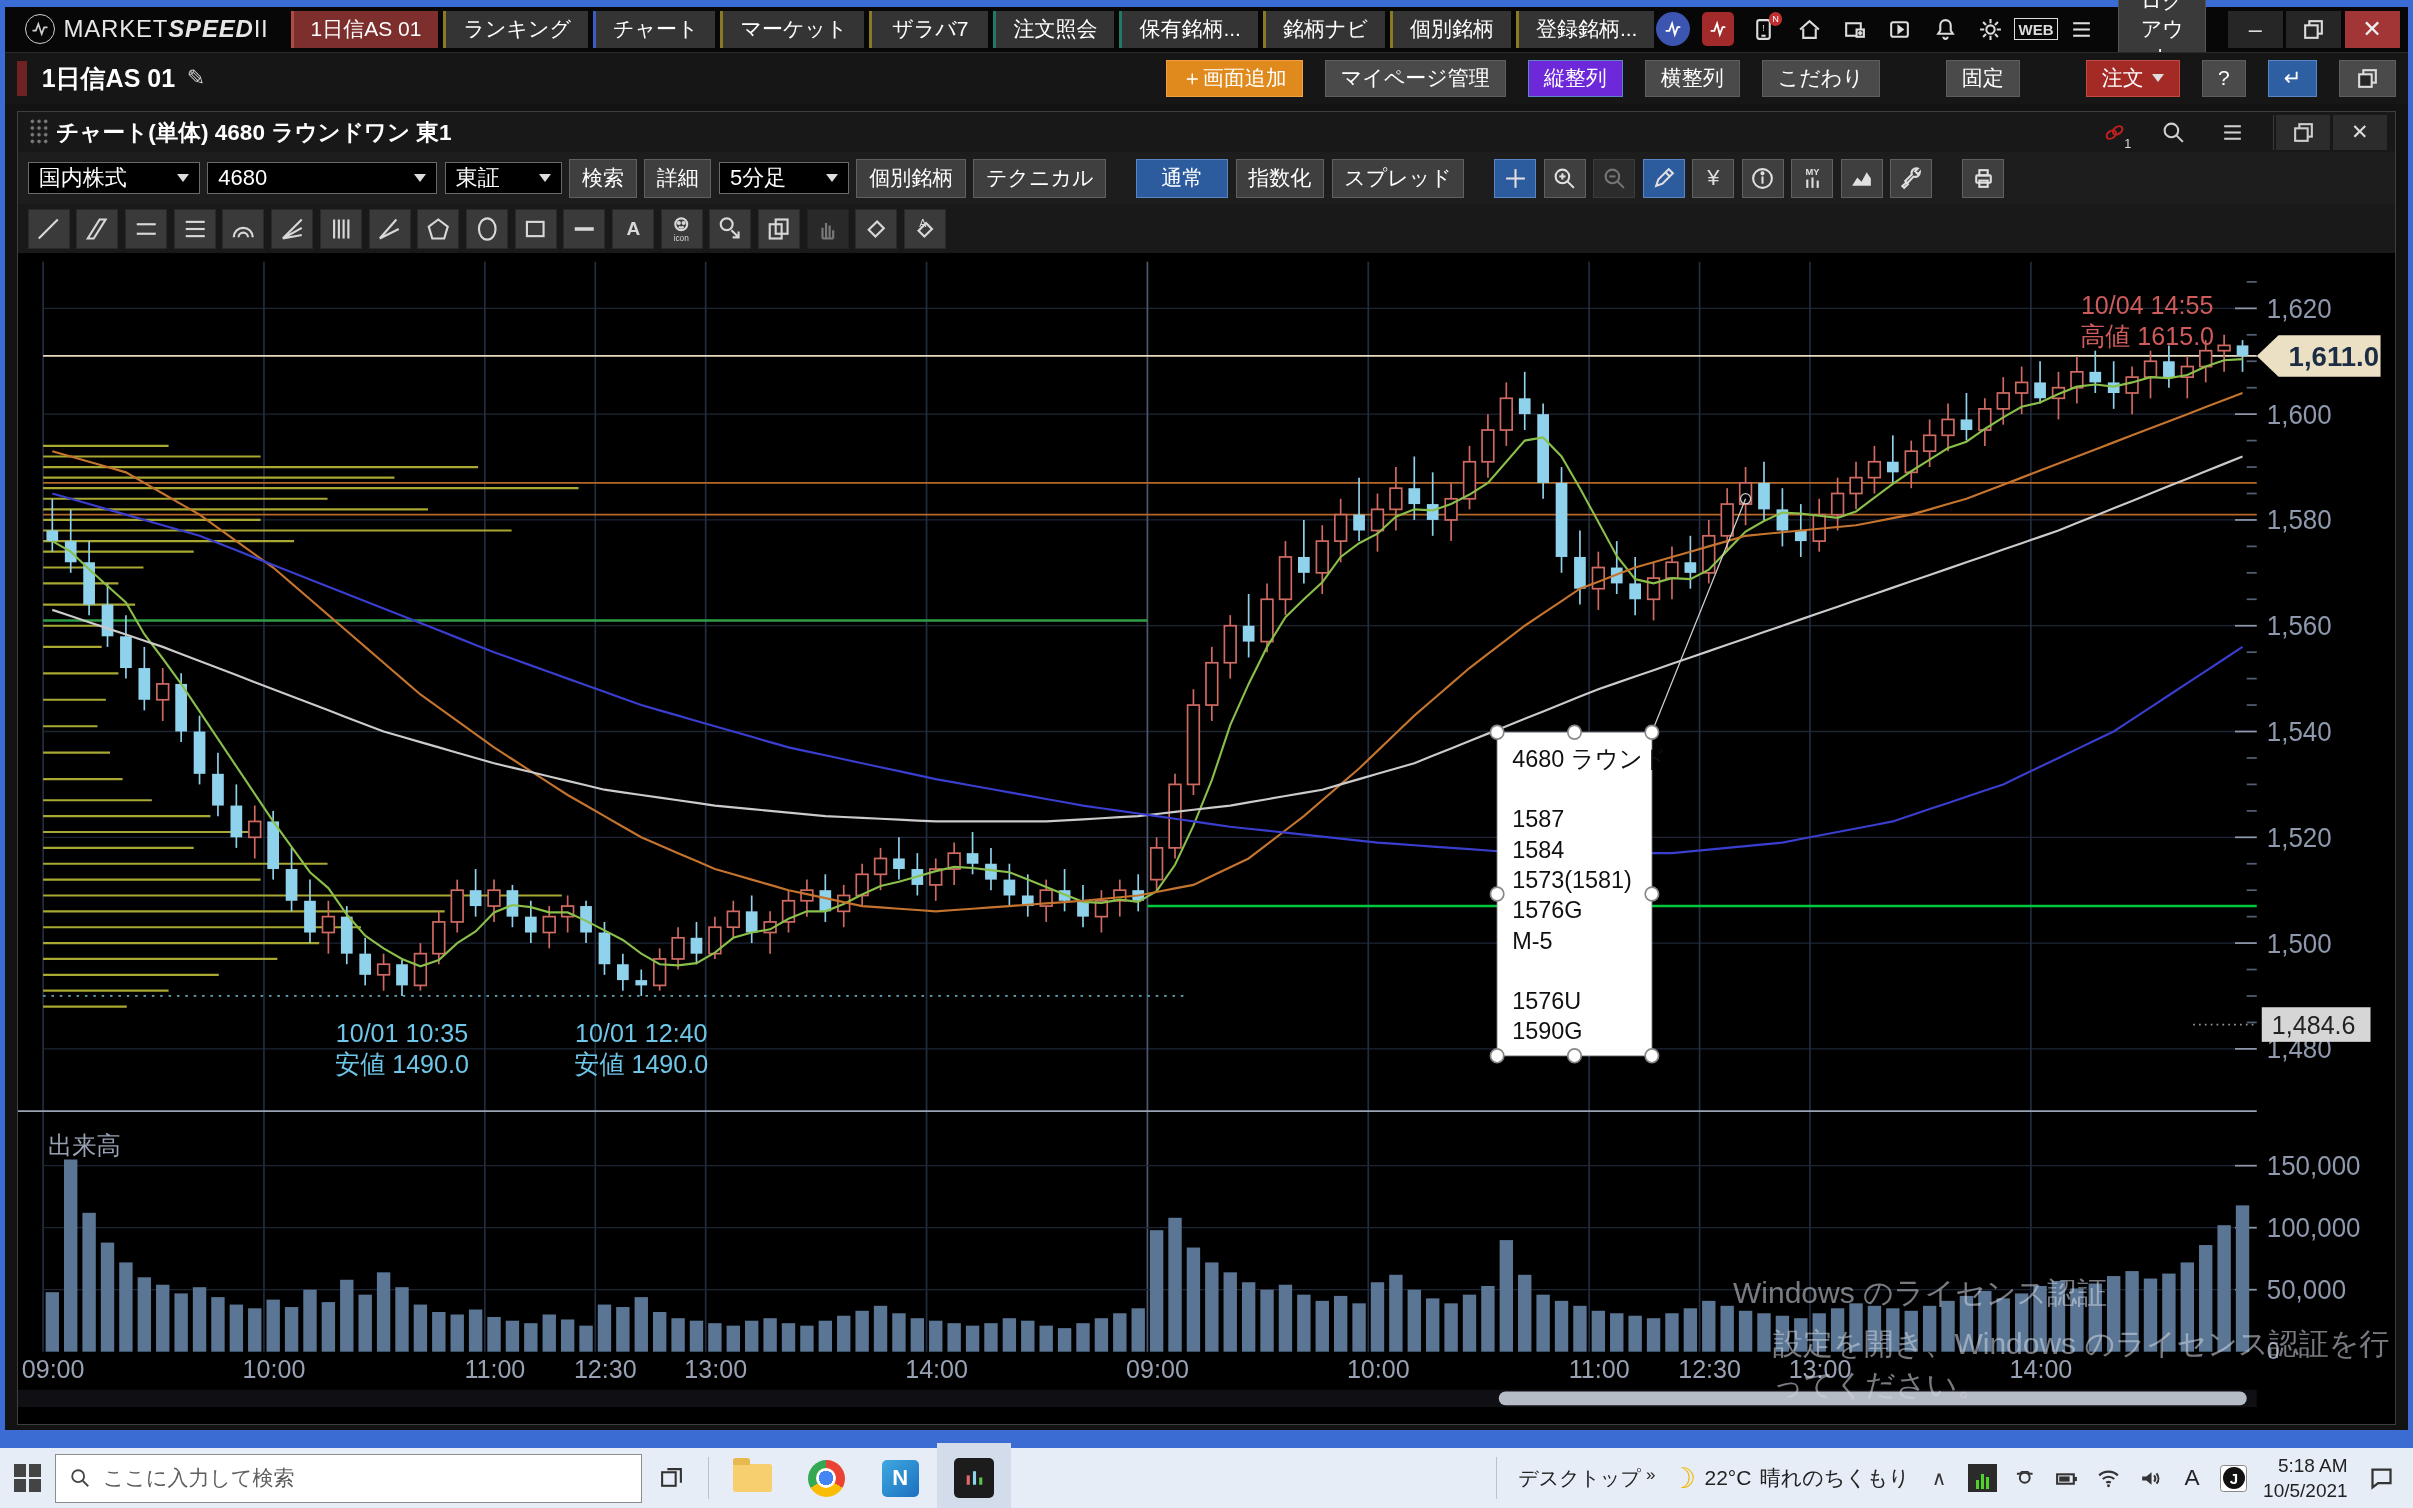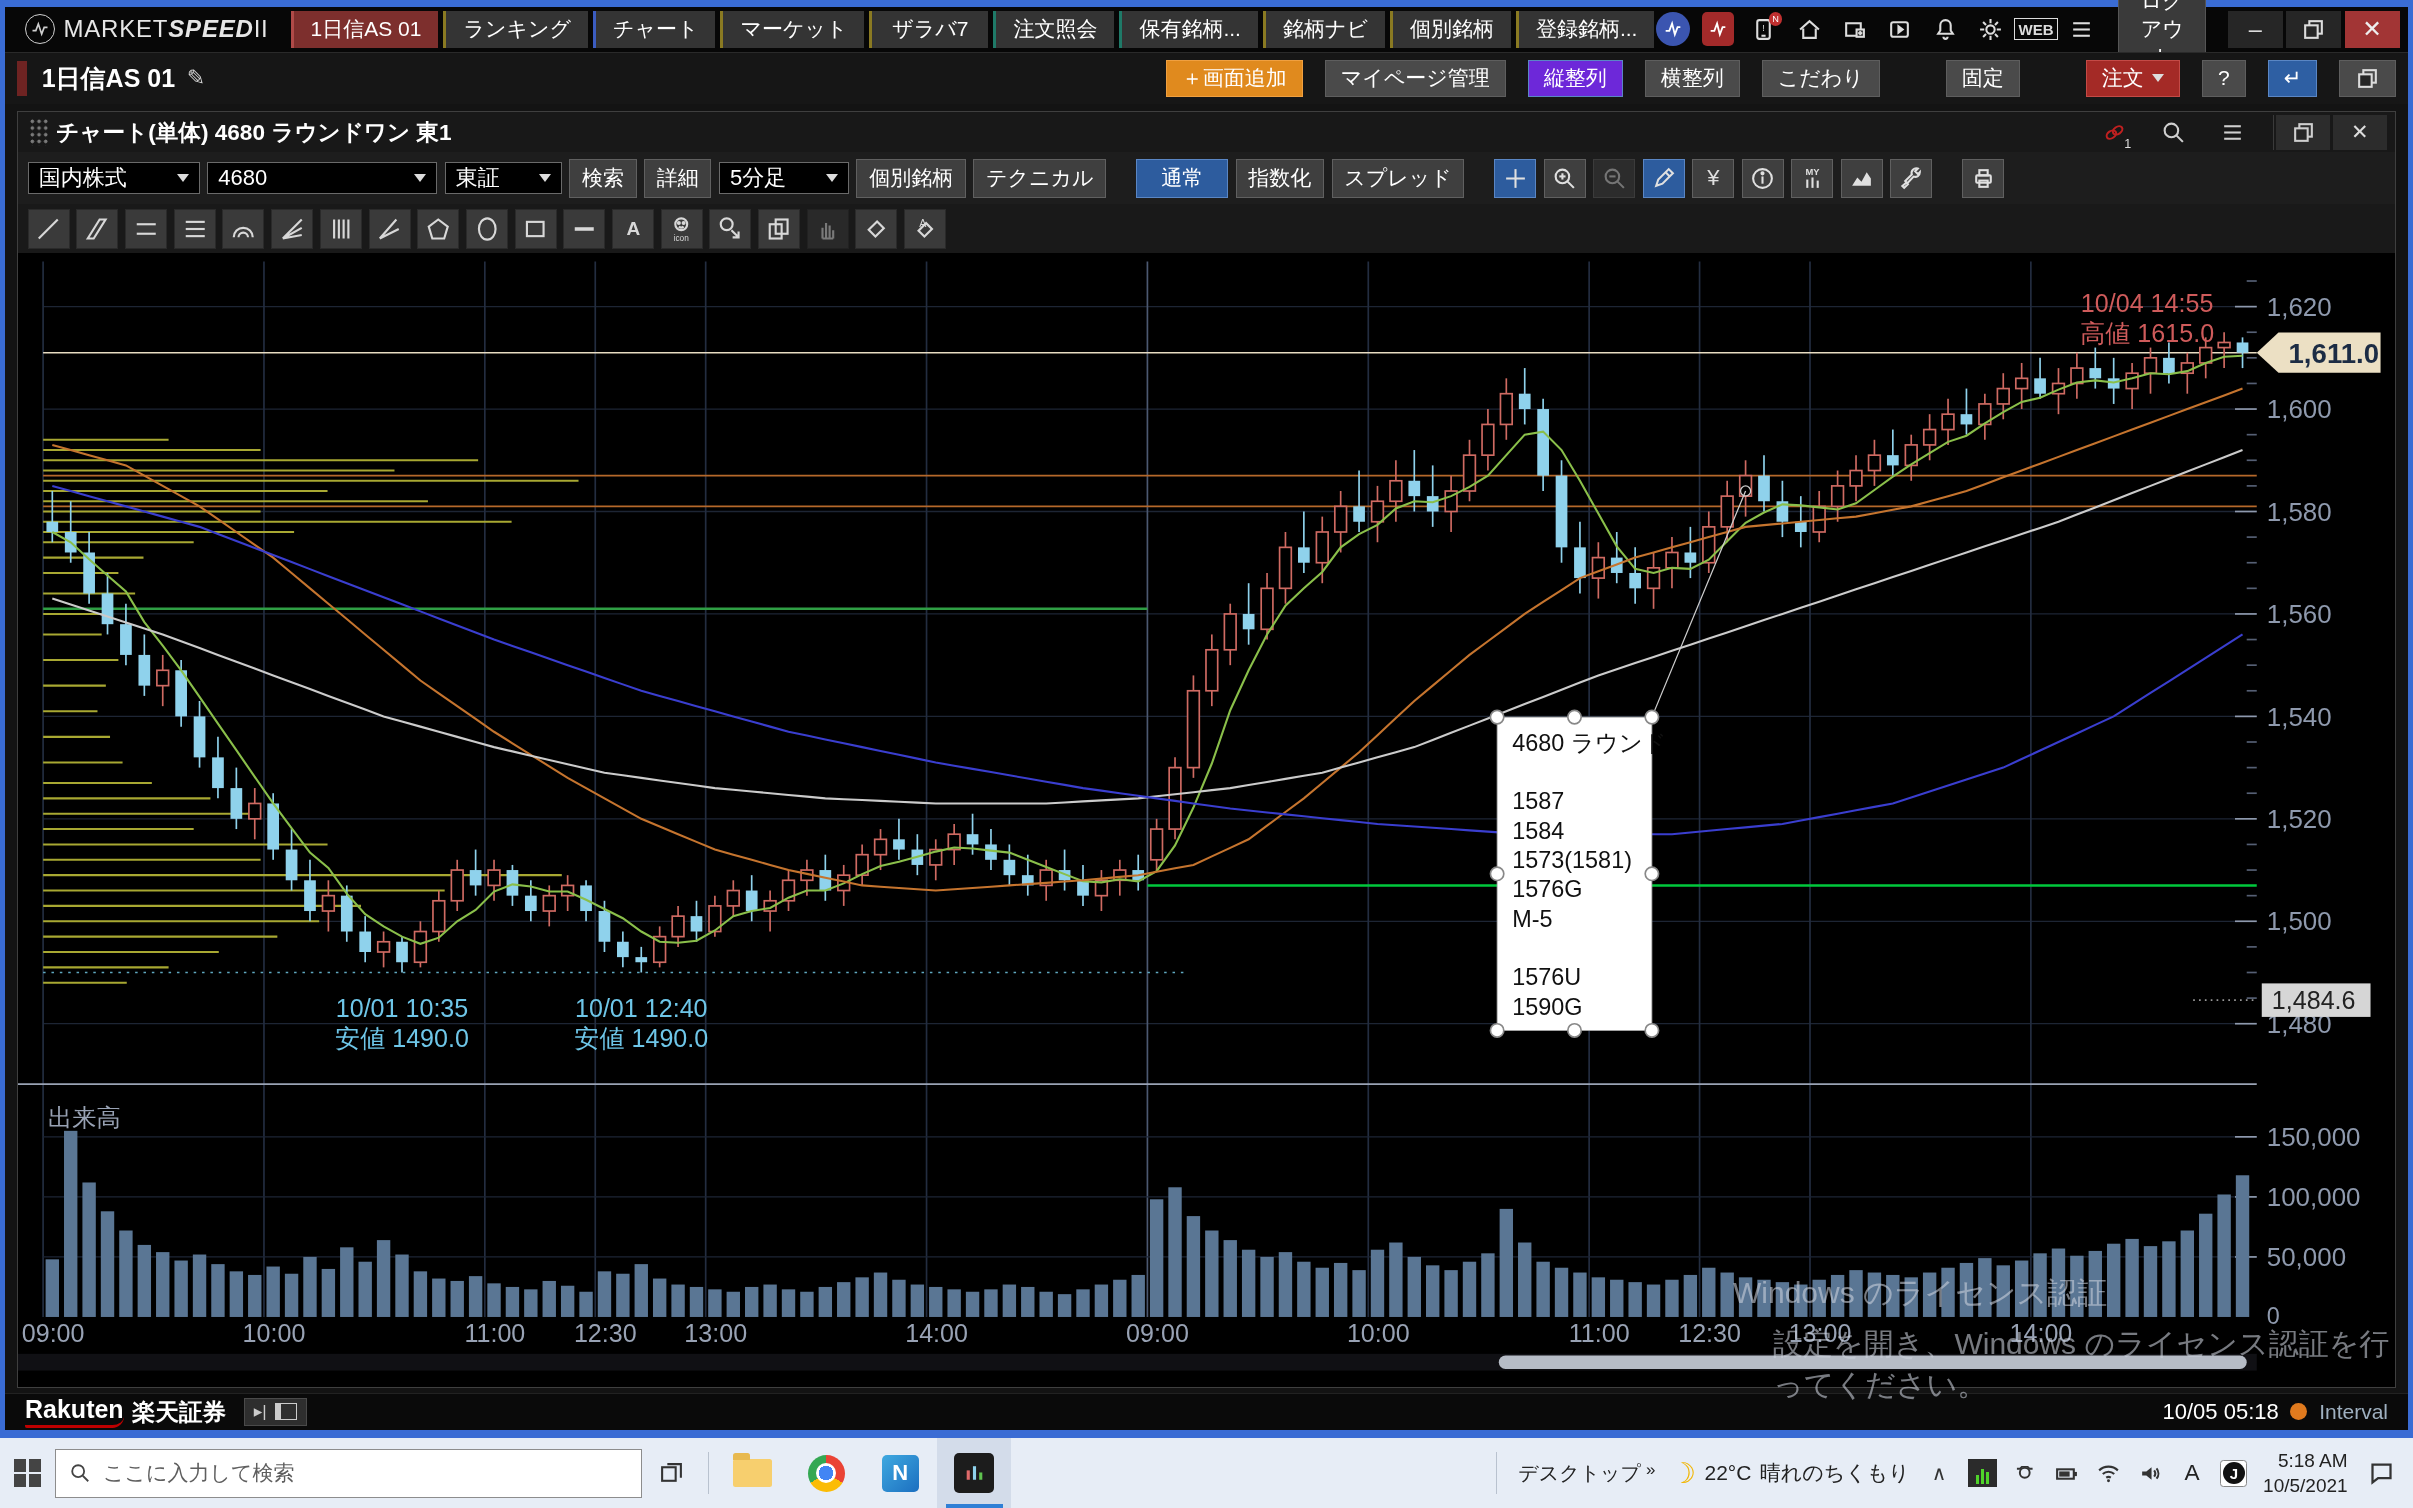--- a/index.html
+++ b/index.html
@@ -69,21 +69,21 @@
   .statusbar { height:37px; background:#0a0a0a; display:flex; align-items:center; padding:0 20px; flex:0 0 auto; border-top:0.8px solid #222; }
   .rk-brand { font-size:25px; font-weight:bold; color:#fff; border-bottom:3.4px solid #bf0000; border-radius:0 0 11.7px 1.7px; padding-bottom:0.8px; }
   .rk-brand2 { font-size:23.5px; font-weight:bold; color:#fff; margin-left:8.4px; }
   .sb-tools { margin-left:18.4px; background:#2e2e2e; border:0.8px solid #4a4a4a; display:flex; align-items:center; gap:8.4px; padding:2.5px 8.4px; color:#ccc; font-size:17px; }
   .sb-right { margin-left:auto; display:flex; align-items:center; gap:11.7px; }
   .sb-clock { font-size:22px; color:#fff; }
   .sb-dot { width:17px; height:17px; border-radius:50%; background:#e07a1e; }
   .sb-interval { font-size:21px; color:#9fb0c0; }
 
   
-  .taskbar { position:absolute; left:0; bottom:0; width:2413px; height:70px; background:#e7edf6; display:flex; align-items:center; z-index:50; color:#222; }
+  .taskbar { position:absolute; left:0; bottom:0; width:2413px; height:60px; background:#e7edf6; display:flex; align-items:center; z-index:50; color:#222; }
   .start { width:55px; height:70px; display:flex; align-items:center; justify-content:center; }
   .start-grid { display:grid; grid-template-columns:12.6px 12.6px; grid-gap:2.5px; }
   .start-grid span { width:12.6px; height:12.6px; background:#444; }
   .searchbox { width:587px; height:49px; background:#fff; border:0.8px solid #8d8d8d; display:flex; align-items:center; gap:11.7px; padding:0 13.4px; font-size:21px; color:#5e5e5e; }
   .taskview { width:59px; height:70px; display:flex; align-items:center; justify-content:center; }
   .tb-sep { width:0.8px; height:42px; background:#b9c2cf; margin:0 6.7px; }
   .tb-apps { display:flex; align-items:center; }
   .tb-app { width:74px; height:70px; display:flex; align-items:center; justify-content:center; position:relative; }
   .tb-app.running { background:#d3dcea; }
   .tb-app.running::after { content:""; position:absolute; left:8.4px; right:8.4px; bottom:0; height:4.2px; background:#2f7fd6; }
@@ -1003,33 +1003,20 @@
             <rect x="1770" y="1316" width="894" height="16" rx="8" fill="#b6bcc6"></rect>
           </svg>
       </div>
     </section>
     <div class="watermark">
       <div class="w1">Windows のライセンス認証</div>
       <div class="w2">設定を開き、Windows のライセンス認証を行ってください。</div>
     </div>
   </main>
 
-  <footer class="statusbar">
-    <span class="rk-brand">Rakuten</span>
-    <span class="rk-brand2">楽天証券</span>
-    <span class="sb-tools">
-      <span>▸|</span>
-      <span style="border:1.7px solid #ccc;width:22px;height:17px;display:inline-block;border-left-width:6.7px;"></span>
-    </span>
-    <span class="sb-right">
-      <span class="sb-clock">10/05 05:18</span>
-      <span class="sb-dot"></span>
-      <span class="sb-interval">Interval</span>
-    </span>
-  </footer>
 </div>
 
 <div class="taskbar">
   <div class="start">
     <span class="start-grid">
         <span></span>
         <span></span>
         <span></span>
         <span></span>
       </span>

